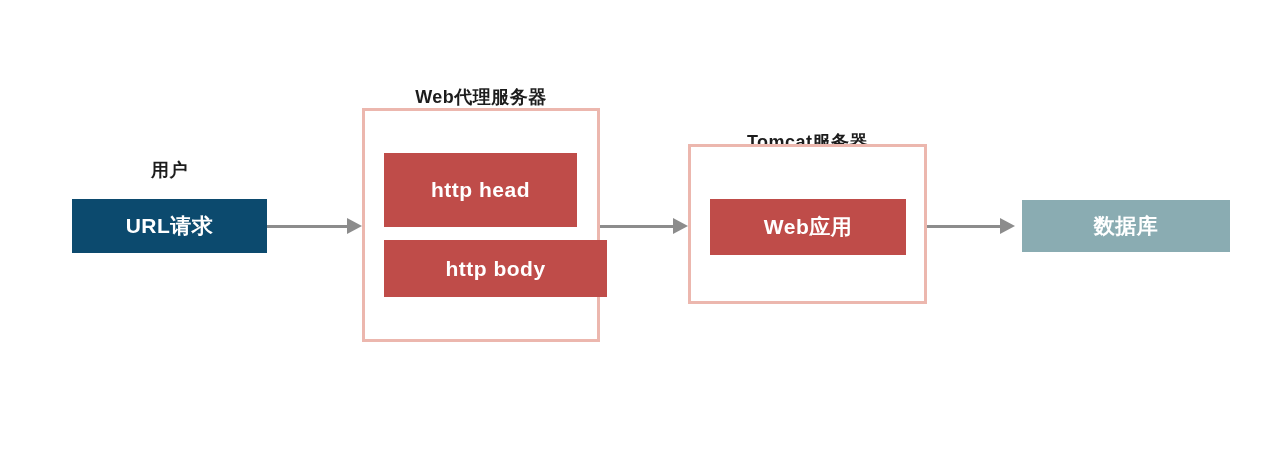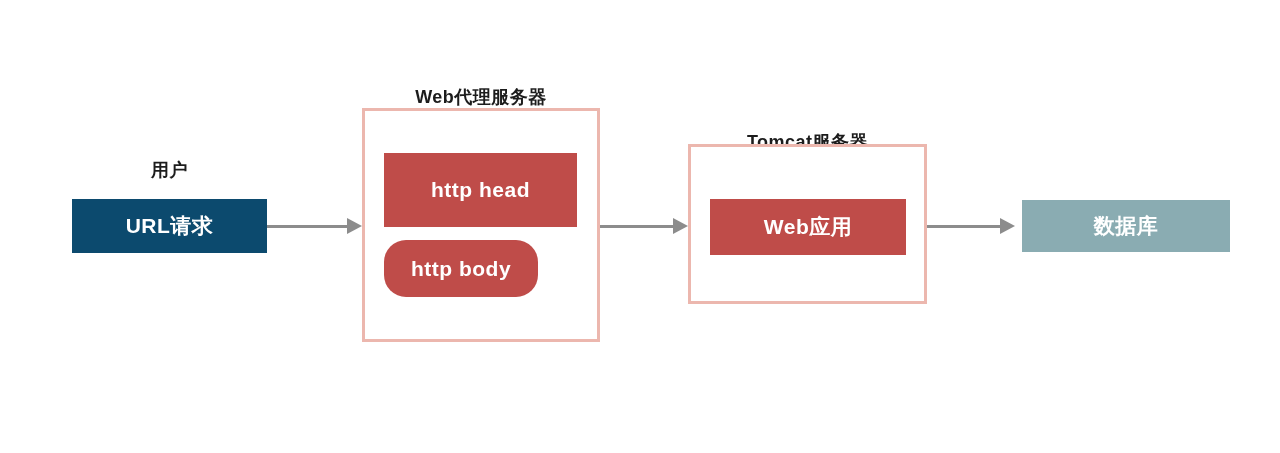--- a/index.html
+++ b/index.html
@@ -65,21 +65,21 @@
     border-left: 15px solid #8c8c8c;
   }
 
   
   #user-label        { left: 72px;   top: 158px; width: 195px; }
   #url-request-box   { left: 72px;   top: 199px; width: 195px; height: 54px; }
   #arrow-1           { left: 267px;  top: 218px; width: 95px; }
   #proxy-label       { left: 362px;  top: 70px;  width: 238px; margin-top: 15px; }
   #proxy-container   { left: 362px;  top: 108px; width: 238px; height: 234px; }
   #http-head-box     { left: 384px;  top: 153px; width: 193px; height: 74px; }
-  #http-body-box     { left: 384px;  top: 240px; width: 154px; height: 57px; border-radius: 22px; }
+  #http-body-box     { left: 384px;  top: 240px; width: 223px; height: 57px; }
   #arrow-2           { left: 600px;  top: 218px; width: 88px; }
   #tomcat-label      { left: 688px;  top: 90px; width: 239px; margin-top: 40px; }
   #tomcat-container  { left: 688px;  top: 144px; width: 239px; height: 160px; }
   #web-app-box       { left: 710px;  top: 199px; width: 196px; height: 56px; }
   #arrow-3           { left: 927px;  top: 218px; width: 88px; }
   #database-box      { left: 1015px; top: 200px; width: 208px; height: 52px; margin-left: 7px; }
 </style>
 </head>
 <body>
 

